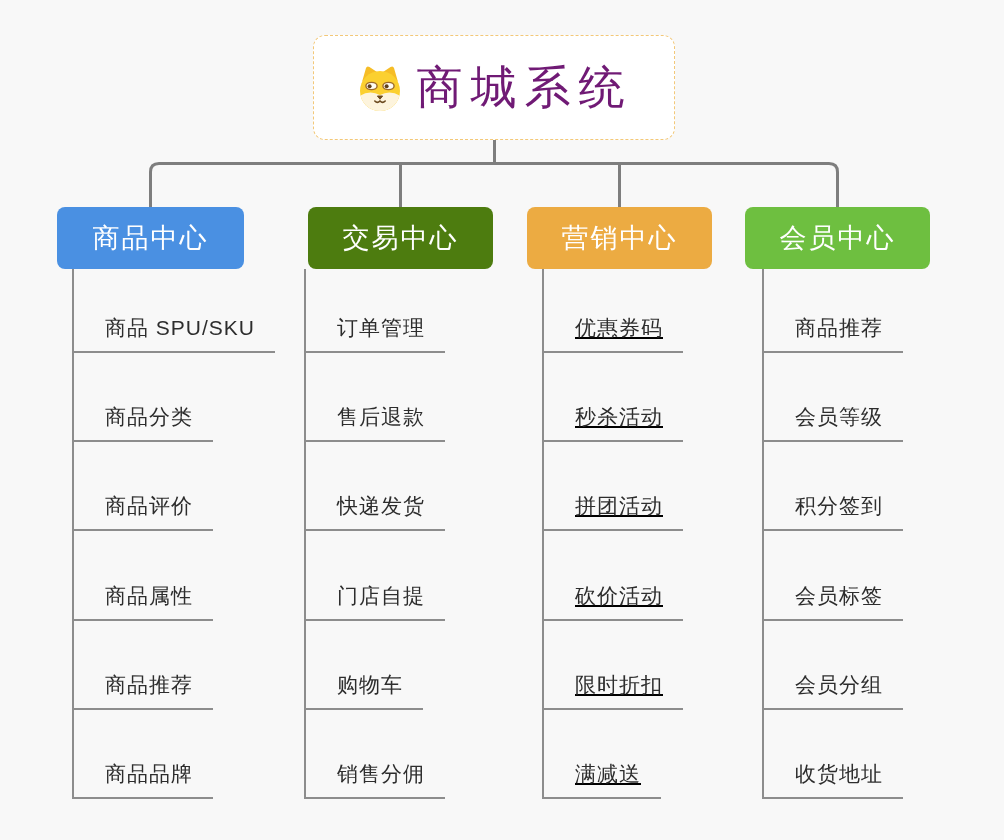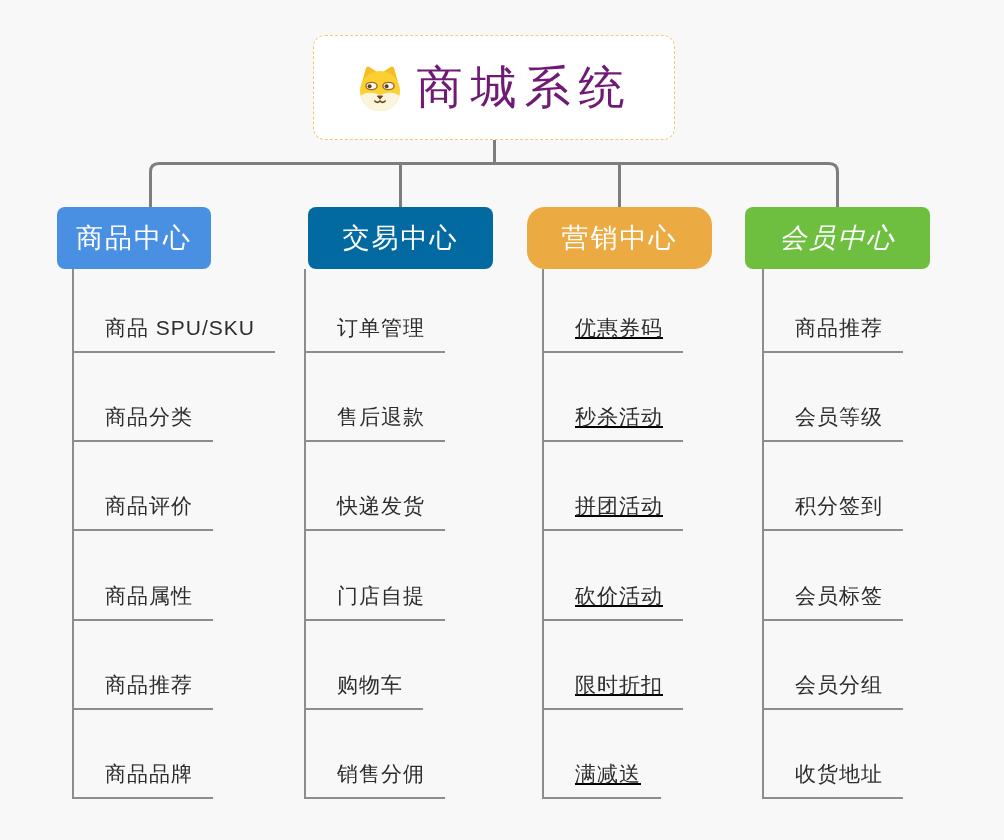--- a/index.html
+++ b/index.html
@@ -18,21 +18,21 @@
   }
   .root-title{font-size:46px;letter-spacing:8px;font-weight:400;white-space:nowrap;}
 
   
   .branch-header{
     position:absolute;top:207px;height:62px;border-radius:8px;
     display:flex;align-items:center;justify-content:center;
     color:#ffffff;font-size:27px;letter-spacing:2px;z-index:2;white-space:nowrap;
     box-sizing:border-box;
   }
-  .bh-1{left:57px;width:154px;}
+  .bh-1{left:57px;width:187px;}
   .bh-2{left:308px;width:185px;}
   .bh-3{left:527px;width:185px;}
   .bh-4{left:745px;width:185px;}
 
   
   .branch-column{
     position:absolute;top:269px;height:530px;
     border-left:2px solid #8d8d8d;
     display:flex;flex-direction:column;align-items:flex-start;z-index:1;
   }
@@ -77,23 +77,23 @@
       <ellipse cx="32.5" cy="22" rx="5.6" ry="3.6" fill="#fffdf5" stroke="#9c6b2f" stroke-width="1.4"></ellipse>
       <circle cx="13.6" cy="22.2" r="2" fill="#5f4019"></circle>
       <circle cx="30.6" cy="22.2" r="2" fill="#5f4019"></circle>
       <path d="M21.4 32 L26.6 32 L24 35.2 Z" fill="#6b4a1f" stroke="#6b4a1f" stroke-width="1" stroke-linejoin="round"></path>
       <path d="M18.8 37 Q21.4 39.6 24 37 Q26.6 39.6 29.2 37" stroke="#6b4a1f" stroke-width="1.6" fill="none" stroke-linecap="round"></path>
     </svg>
     <span class="root-title" style="color: #701a75;">商城系统</span>
   </div>
 
   <div class="branch-header bh-1" style="background-color: rgb(74, 144, 226);">商品中心</div>
-  <div class="branch-header bh-2" style="background-color: #0369a1;">交易中心</div>
-  <div class="branch-header bh-3" style="background-color: rgb(236, 171, 66); border-radius: 18px;">营销中心</div>
-  <div class="branch-header bh-4" style="background-color: rgb(110, 191, 64); font-style: italic;">会员中心</div>
+  <div class="branch-header bh-2" style="background-color: #4d7c0f;">交易中心</div>
+  <div class="branch-header bh-3" style="background-color: rgb(236, 171, 66);">营销中心</div>
+  <div class="branch-header bh-4" style="background-color: rgb(110, 191, 64);">会员中心</div>
 
   <div class="branch-column bc-1">
     <div class="child-item">商品 SPU/SKU</div>
     <div class="child-item">商品分类</div>
     <div class="child-item">商品评价</div>
     <div class="child-item">商品属性</div>
     <div class="child-item">商品推荐</div>
     <div class="child-item">商品品牌</div>
   </div>
 

